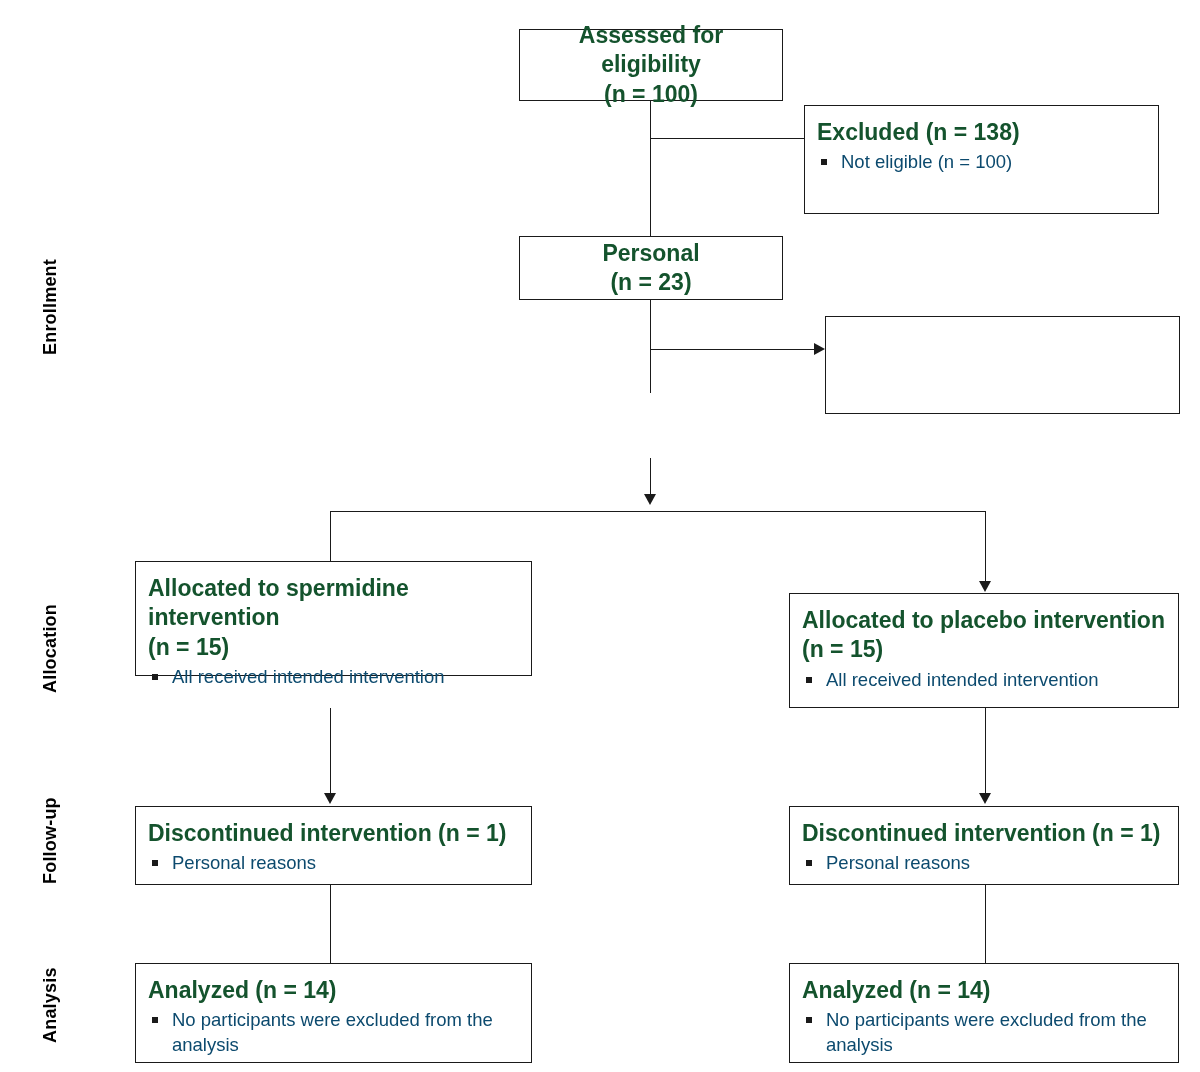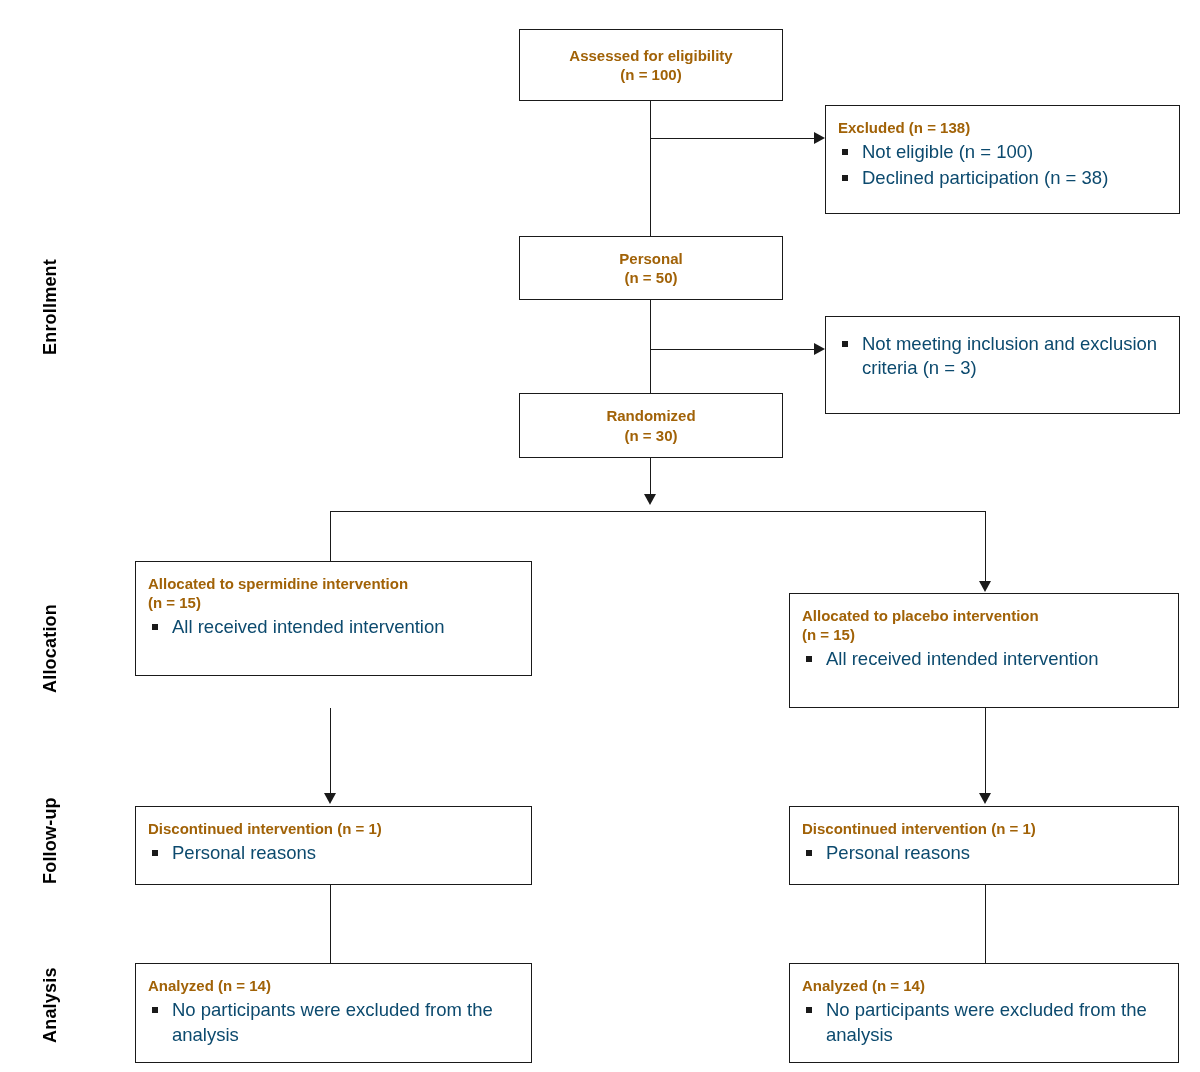--- a/index.html
+++ b/index.html
@@ -46,24 +46,24 @@
     justify-content: center;
   }
   .box-inner.top {
     justify-content: flex-start;
     padding-top: 12px;
   }
   .center .box-inner {
     align-items: center;
   }
   .title-line {
-    font-size: 15px;
+    font-size: 23px;
     font-weight: bold;
     line-height: 1.28;
-    color: #a16207;
+    color: #14532d;
   }
   .center .title-line,
   .center .plain-line {
     text-align: center;
   }
   ul.bullets {
     margin: 3px 0 0 0;
     padding: 0;
     list-style: none;
   }
@@ -157,60 +157,44 @@
   <div class="vline" style="left:985px; top:885px; height:78px;"></div>
   <div class="arrow-down" style="left:979px; top:963px;"></div>
 
   <div class="box center" style="left:519px; top:29px; width:264px; height:72px;">
     <div class="box-inner">
       <div class="title-line">Assessed  for eligibility</div>
       <div class="title-line">(n = 100)</div>
     </div>
   </div>
 
-  <div class="box" style="left:825px; top:105px; width:355px; height:109px;">
+  <div class="box" style="left:804px; top:105px; width:355px; height:109px;">
     <div class="box-inner top">
       <div class="title-line">Excluded (n = 138)</div>
       <ul class="bullets">
         <li>
           <span class="sq"></span>
           <span>Not eligible (n = 100)</span>
-        </li>
-        <li>
-          <span class="sq"></span>
-          <span>Declined participation (n = 38)</span>
         </li>
       </ul>
     </div>
   </div>
 
   <div class="box center" style="left:519px; top:236px; width:264px; height:64px;">
     <div class="box-inner">
       <div class="title-line">Personal</div>
-      <div class="title-line">(n = 50)</div>
+      <div class="title-line">(n = 23)</div>
     </div>
   </div>
 
   <div class="box" style="left:825px; top:316px; width:355px; height:98px;">
     <div class="box-inner top">
-      <ul class="bullets">
-        <li>
-          <span class="sq"></span>
-          <span>Not meeting inclusion and exclusion criteria (n = 3)</span>
-        </li>
-      </ul>
-    </div>
-  </div>
-
-  <div class="box center" style="left:519px; top:393px; width:264px; height:65px;">
-    <div class="box-inner">
-      <div class="title-line">Randomized</div>
-      <div class="title-line">(n = 30)</div>
-    </div>
-  </div>
+    </div>
+  </div>
+
 
   <div class="box" style="left:135px; top:561px; width:397px; height:115px;">
     <div class="box-inner top">
       <div class="title-line">Allocated to spermidine intervention</div>
       <div class="title-line">(n = 15)</div>
       <ul class="bullets">
         <li>
           <span class="sq"></span>
           <span>All received  intended  intervention</span>
         </li>

